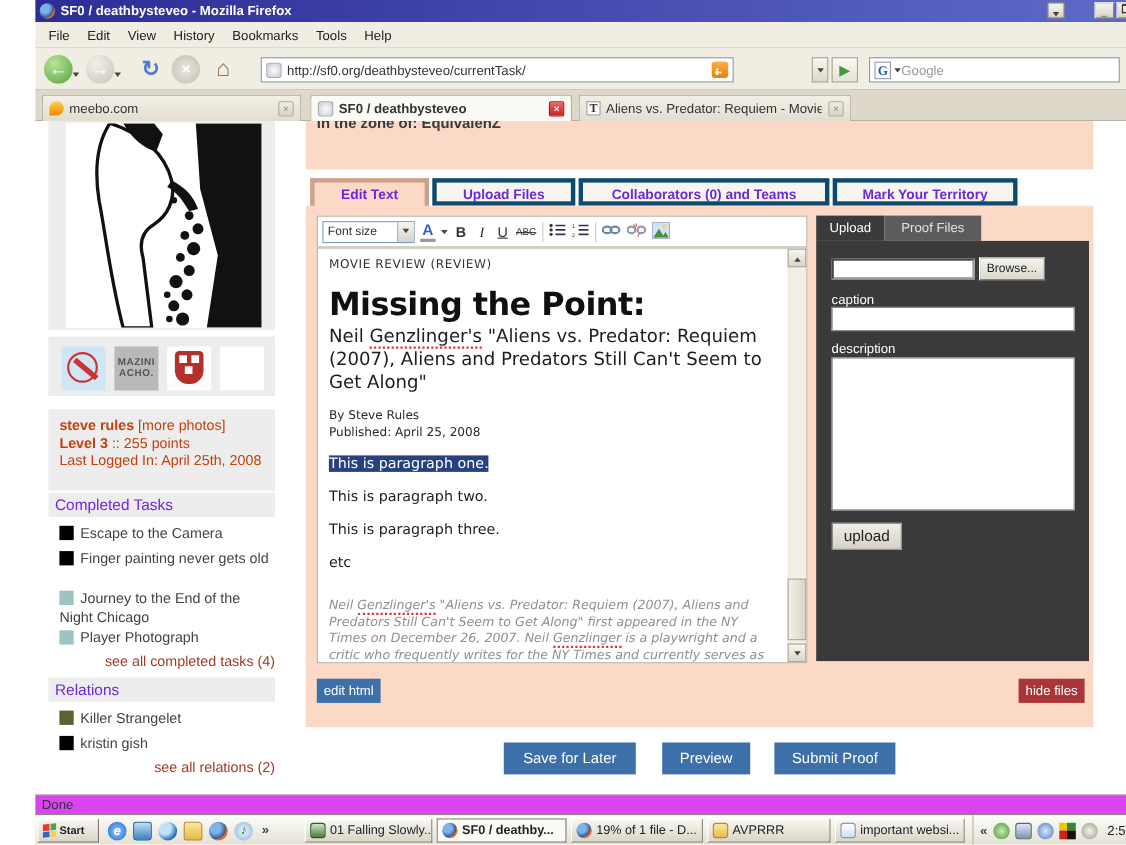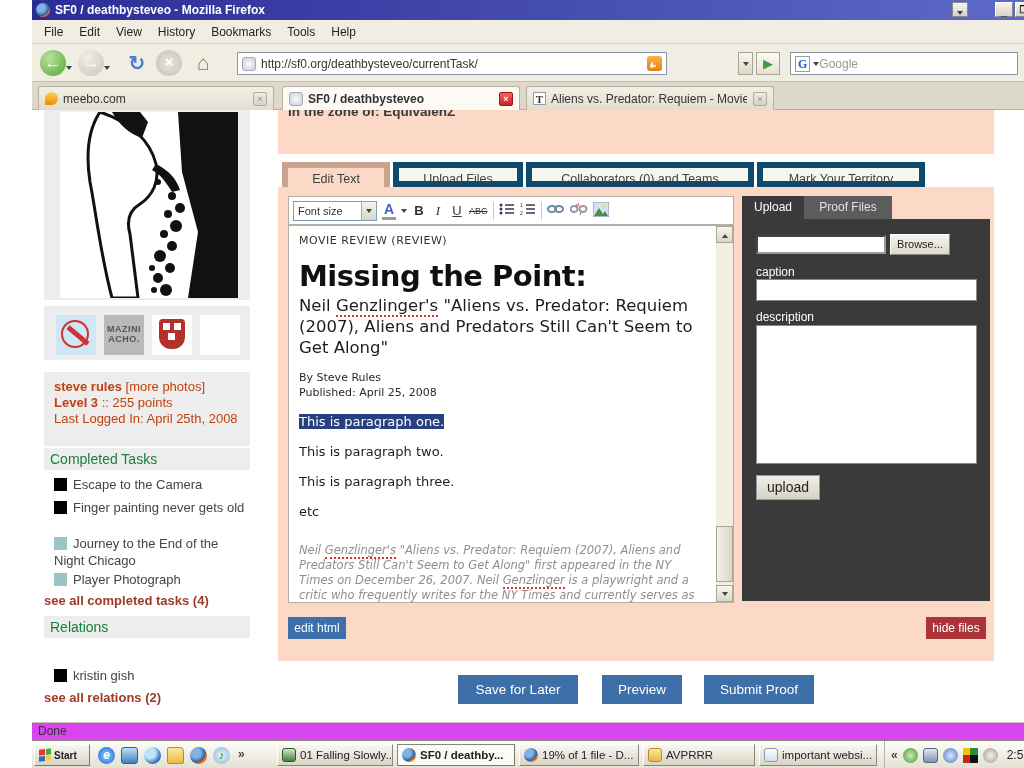--- a/index.html
+++ b/index.html
@@ -64,29 +64,29 @@
   .portrait { position:absolute; left:16px; top:2px; width:178px; height:186px; background:#fff; overflow:hidden; }
   .badge { position:absolute; top:9px; width:40px; height:40px; background:#fff; }
   .badge-cgb { background:#cfe7f5; }
   .badge-cgb .ring { position:absolute; left:5px; top:5px; width:28px; height:28px; border:2px solid #c33; border-radius:50%; }
   .badge-cgb .pencil { position:absolute; left:9px; top:18px; width:26px; height:5px; background:#c33; transform:rotate(40deg); }
   .badge-mazini { background:#b9b9b9; color:#555; font-weight:bold; font-size:9px; line-height:10px; text-align:center; padding-top:9px; letter-spacing:0.5px; }
   .badge-crest { background:#fdfdfd; }
   .badge-crest .crest { position:absolute; left:7px; top:4px; width:26px; height:30px; background:#b3312b; border-radius:4px 4px 12px 12px; }
   .badge-crest .crest:after { content:""; position:absolute; left:4px; top:4px; width:7px; height:7px; background:#fff; box-shadow:11px 0 0 #fff, 5px 10px 0 #fff; }
   .info-box { left:12px; top:262px; width:206px; height:74px; padding:7px 10px; font-size:13px; color:#c2410c; line-height:16px; }
-  .side-header { left:12px; top:0; width:206px; height:22px; font-size:14px; color:#15803d; line-height:22px; padding-left:6px; }
+  .side-header { left:12px; top:0; width:206px; height:22px; font-size:14px; color:#6d28d9; line-height:22px; padding-left:6px; }
   .task-item { position:absolute; left:22px; width:196px; font-size:13px; color:#444; line-height:17px; }
   .sq { display:inline-block; width:13px; height:13px; margin-right:6px; vertical-align:-2px; }
-  .side-link { position:absolute; width:206px; left:12px; text-align:left; font-size:13px; color:#a03a28;font-weight:bold; }
+  .side-link { position:absolute; width:206px; left:12px; text-align:right; font-size:13px; color:#a03a28; }
 
   
   .zone-band { position:absolute; left:246px; top:0; width:716px; height:44px; background:#fbd9c6; overflow:hidden; }
   .zone-band span { position:absolute; left:10px; top:-6px; font-weight:bold; font-size:13.5px; color:#3a3a3a; }
-  .ptab { position:absolute; top:52px; height:25px; border:6px solid #0c4a6e; background:#f7f5ef; text-align:center; font-weight:normal; font-size:12.5px; color:#404040; line-height:23px; }
+  .ptab { position:absolute; top:52px; height:25px; border:4px solid #0c4a6e; background:#f7f5ef; text-align:center; font-weight:bold; font-size:12.5px; color:#6d28d9; line-height:23px; }
   .ptab.active { background:#fbd9c6; border-color:#c9a38d; border-bottom:none; height:26px; }
   .panel { position:absolute; left:246px; top:77px; width:716px; height:474px; background:#fbd9c6; }
 
   .ed-toolbar { position:absolute; left:256px; top:86px; width:446px; height:29px; background:#fff; border:1px solid #b5b1a2; display:flex; align-items:center; padding:0 4px; gap:5px; }
   .fontsize { width:84px; height:20px; border:1px solid #7f9db9; display:flex; align-items:center; font-size:11px; color:#333; }
   .fontsize .lbl { flex:1; padding-left:4px; }
   .fontsize .arr { width:15px; height:18px; background:linear-gradient(#f5f4ee,#d8d4c6); border-left:1px solid #aaa; text-align:center; line-height:17px; }
   .tbtn { font-size:13px; color:#333; text-align:center; min-width:14px; }
   .tsep { width:1px; height:18px; background:#ccc; }
   .ed-area { position:absolute; left:256px; top:115px; width:446px; height:378px; background:#fff; border:1px solid #b5b1a2; overflow:hidden; }
@@ -258,20 +258,21 @@
 
     <div class="sb-box side-header" style="top:338px;">Completed Tasks</div>
 
     <div class="task-item" style="top:366px;"><span class="sq" style="background:#000;"></span><span>Escape to the Camera</span></div>
     <div class="task-item" style="top:389px;"><span class="sq" style="background:#000;"></span><span>Finger painting never gets old</span></div>
     <div class="task-item" style="top:425px;"><span class="sq" style="background:#9dc3c3;"></span><span>Journey to the End of the Night Chicago</span></div>
     <div class="task-item" style="top:461px;"><span class="sq" style="background:#9dc3c3;"></span><span>Player Photograph</span></div>
     <div class="side-link" style="top:483px;">see all completed tasks (4)</div>
 
     <div class="sb-box side-header" style="top:506px;">Relations</div>
+    <div class="task-item" style="top:534px;"><span class="sq" style="background:#606033;"></span><span>Killer Strangelet</span></div>
     <div class="task-item" style="top:557px;"><span class="sq" style="background:#000;"></span><span>kristin gish</span></div>
     <div class="side-link" style="top:580px;">see all relations (2)</div>
 
     <div class="zone-band">
       <span>In the zone of: EquivalenZ</span>
     </div>
 
     <div class="ptab active" style="left:250px; width:108px;">Edit Text</div>
     <div class="ptab" style="left:361px; width:130px;">Upload Files</div>
     <div class="ptab" style="left:494px; width:228px;">Collaborators (0) and Teams</div>

